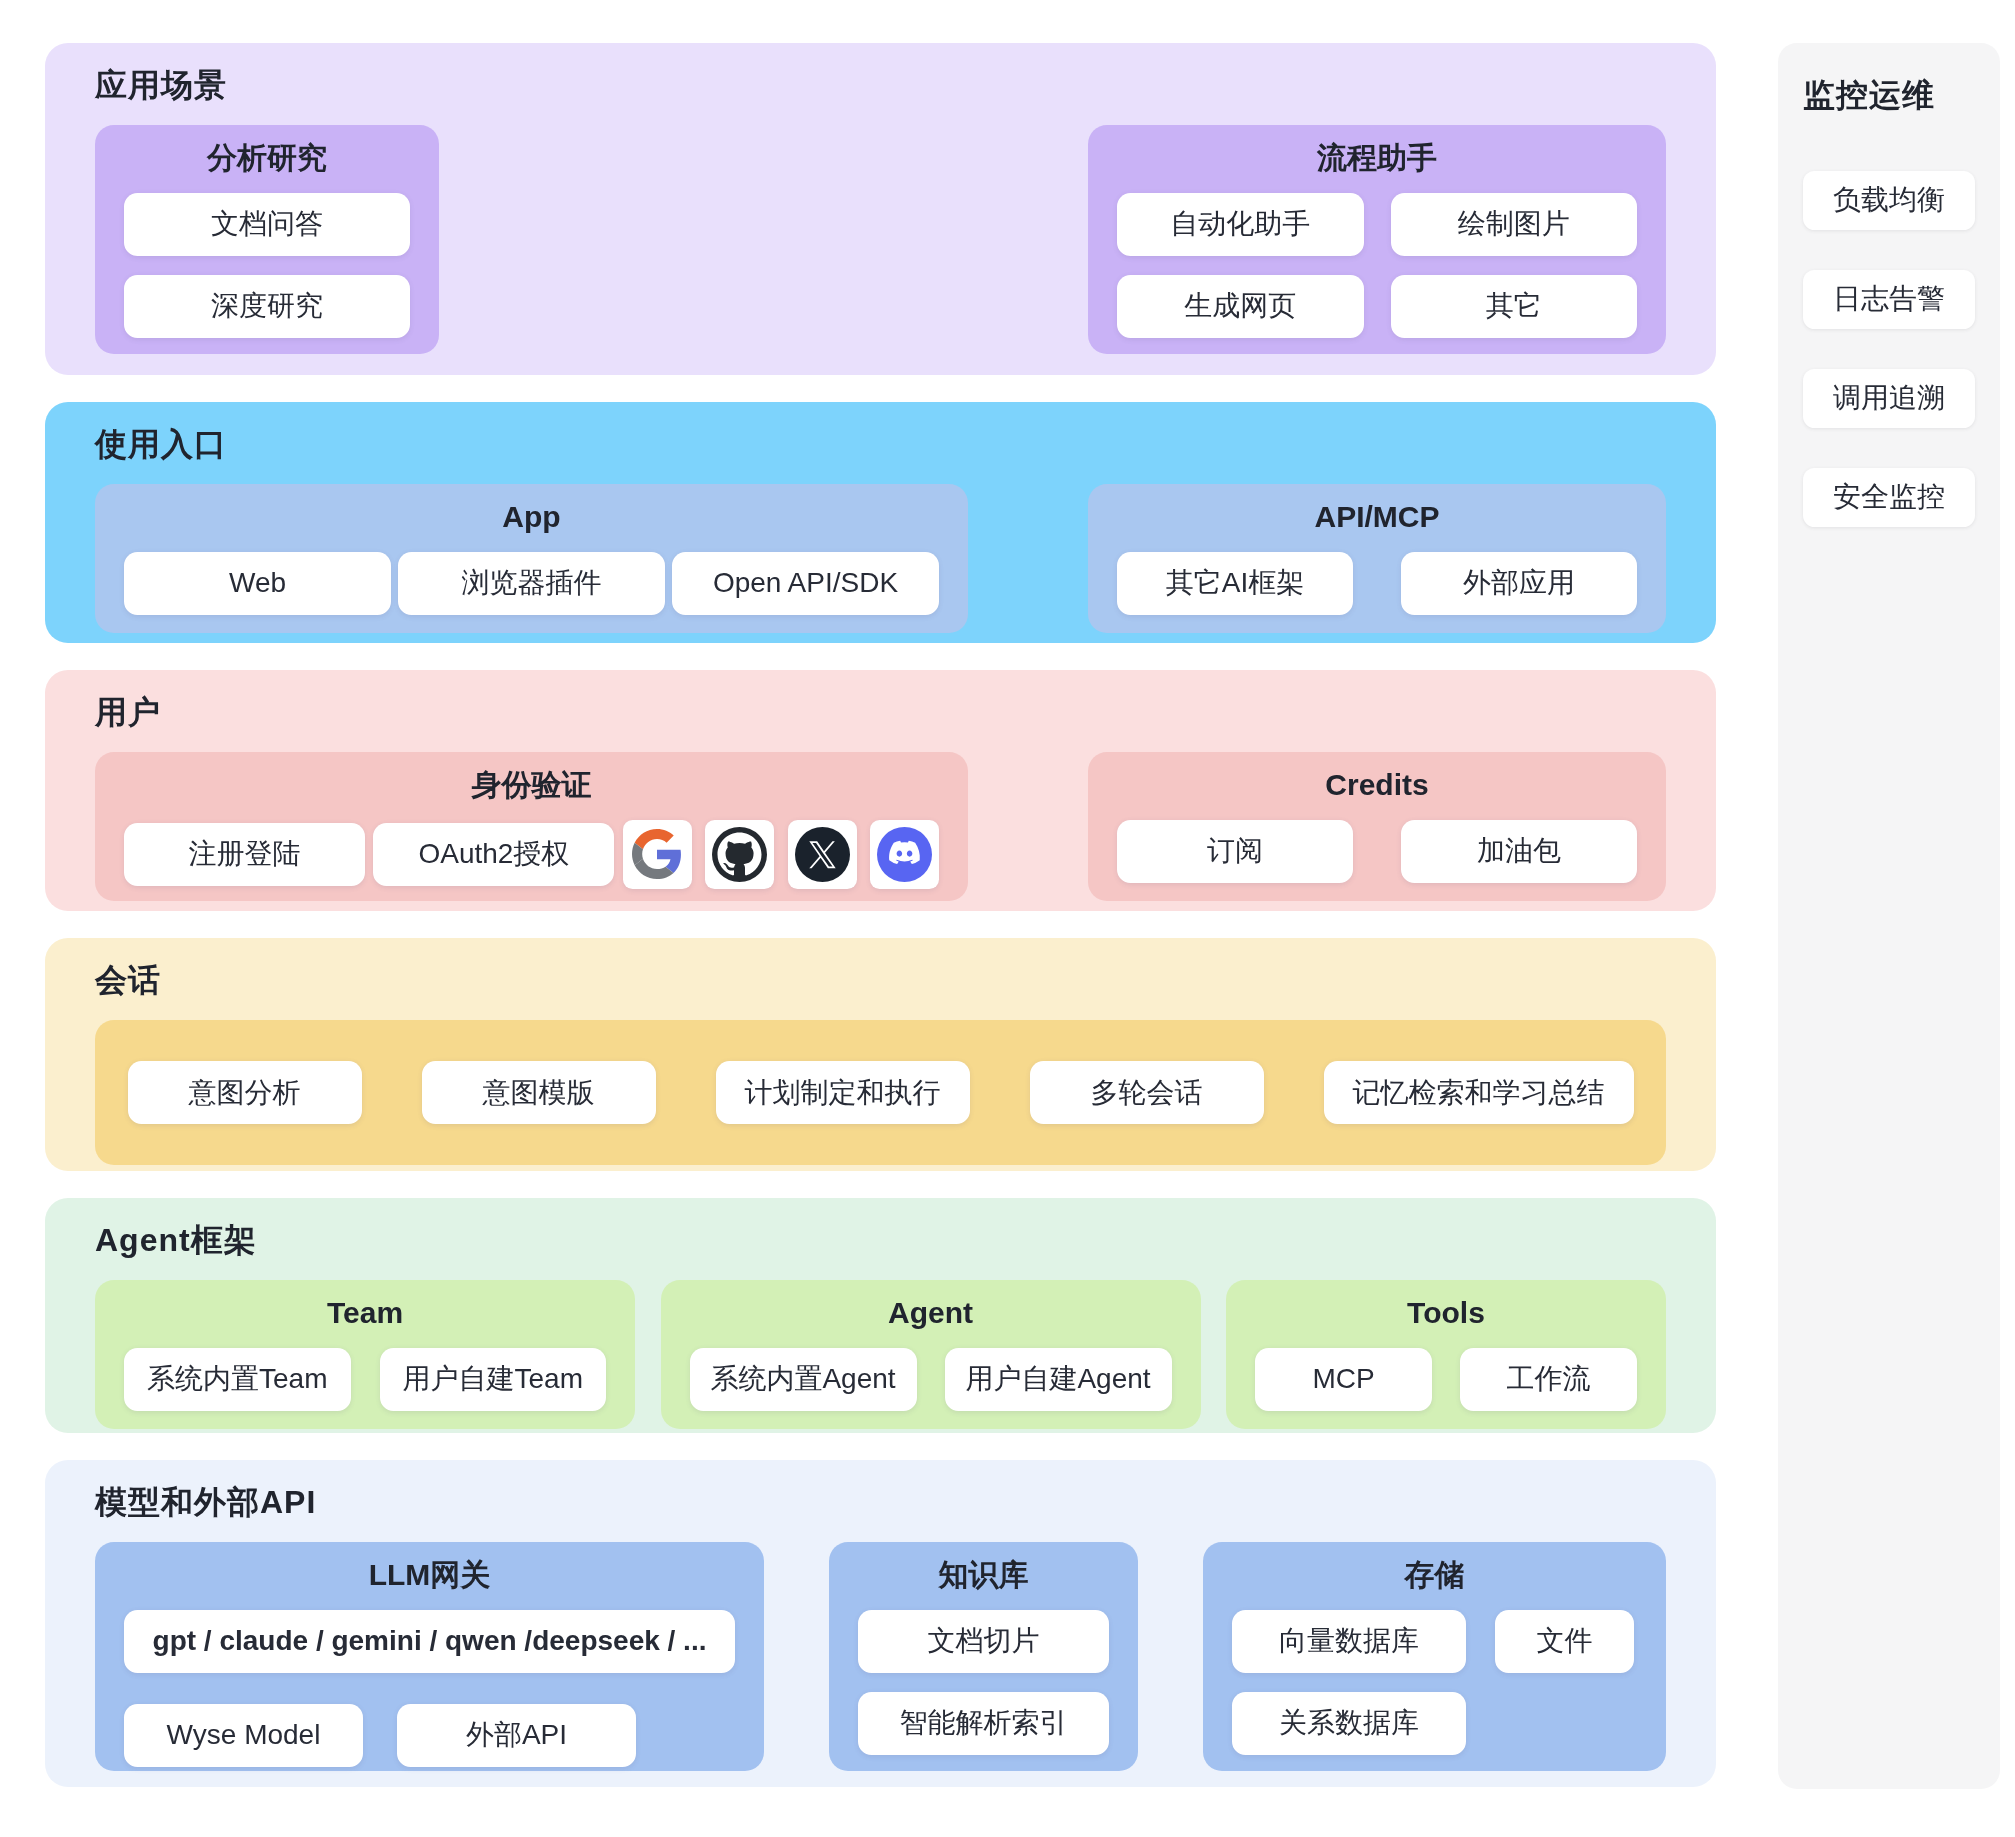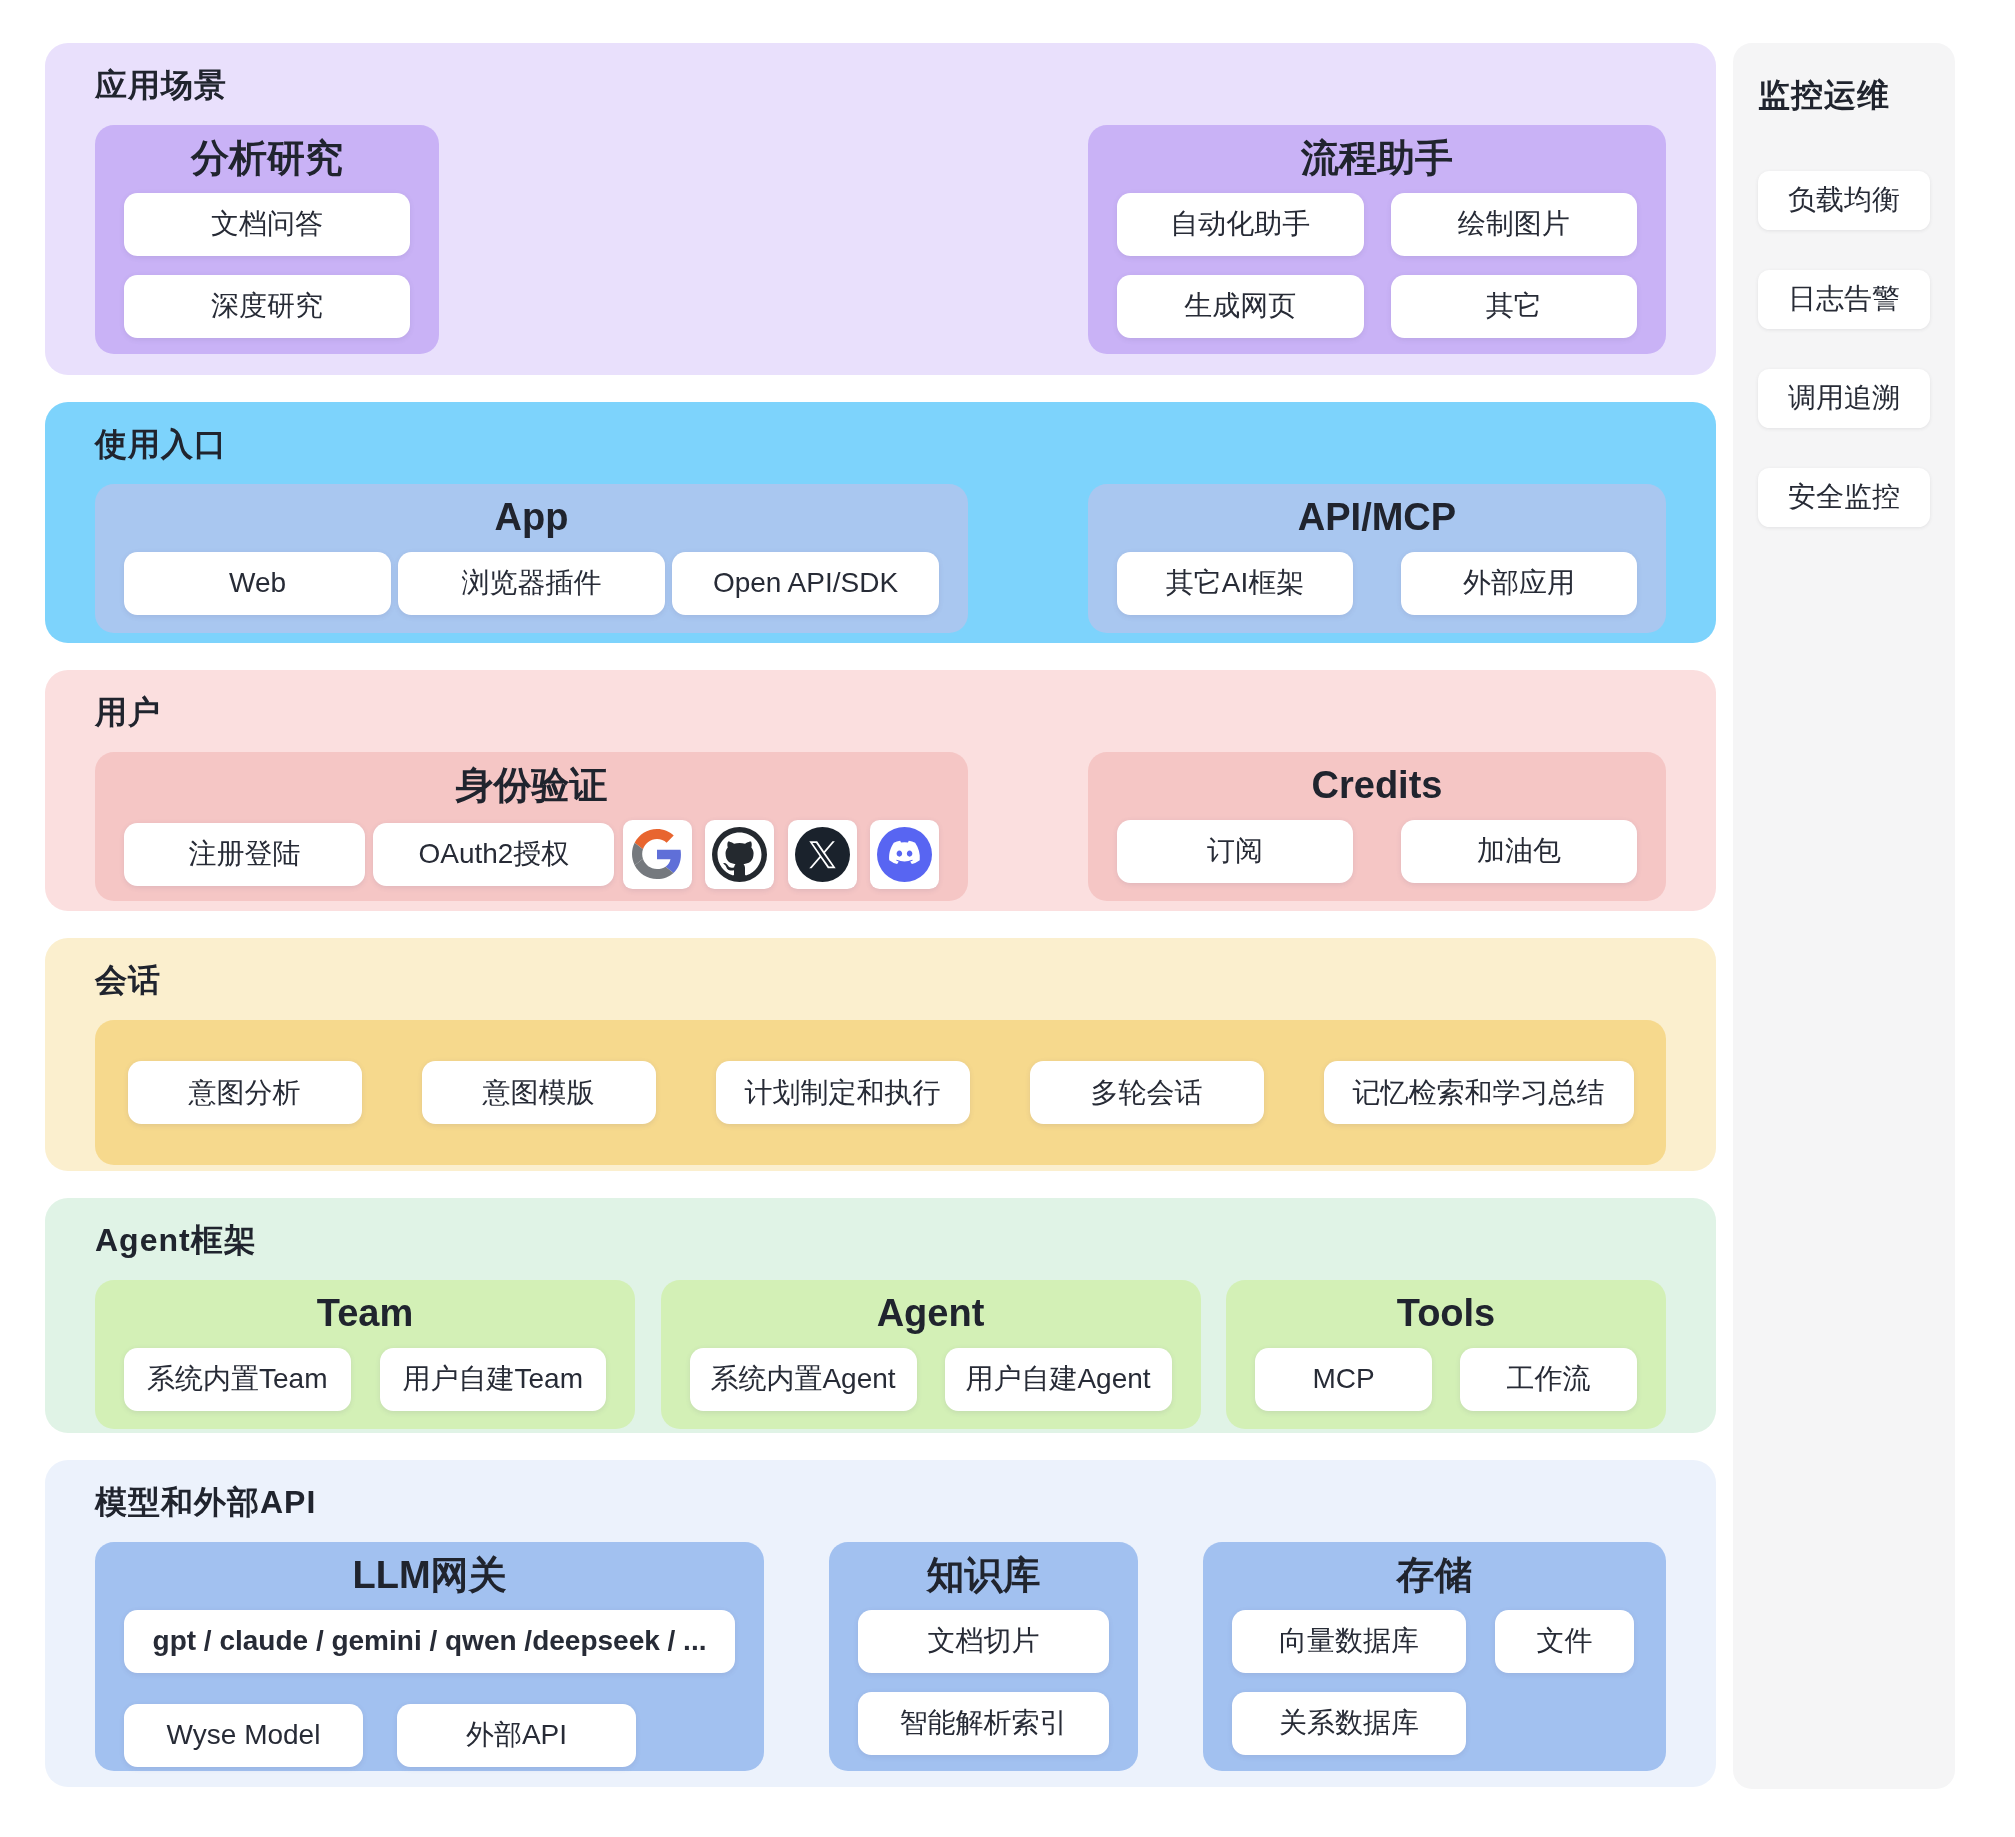--- a/index.html
+++ b/index.html
@@ -1,28 +1,28 @@
 <!DOCTYPE html>
 <html><head>
 <meta charset="utf-8">
 <style>
   * { margin:0; padding:0; box-sizing:border-box; }
   html,body { background:#ffffff; }
   body { font-family:"Liberation Sans","DejaVu Sans",sans-serif; color:#22262F; }
   .page { position:relative; width:2015px; height:1837px; background:#ffffff;
-          display:flex; gap:17px; padding:43px 0 6px 45px; }
+          display:flex; gap:62px; padding:43px 0 6px 45px; }
   .main { width:1671px; display:flex; flex-direction:column; gap:27px; }
 
   .sec { border-radius:23px; padding:23px 50px 0; }
   .sec-title { font-size:32px; font-weight:700; height:38px; line-height:38px;
                margin-bottom:21px; color:#20242E; letter-spacing:1px; }
 
   .panels { display:flex; justify-content:space-between; }
   .panel { border-radius:19px; padding:15.3px 29px 0; }
-  .panel-title { font-size:38px; font-weight:700; text-align:center;
+  .panel-title { font-size:30px; font-weight:700; text-align:center;
                  height:36px; line-height:36px; margin-bottom:16.3px; color:#20242E; }
   .panel-a { height:149px; }
   .panel-b { height:229px; }
 
   .chip { background:#ffffff; height:63px; border-radius:13.4px; font-size:28px;
           display:flex; align-items:center; justify-content:center; color:#272B36;
           box-shadow:0 1.9px 4.8px rgba(90,80,120,.12); white-space:nowrap; }
 
   
   .purple   { background:#E9E0FC; } .purple  .panel { background:#C9B2F6; }

